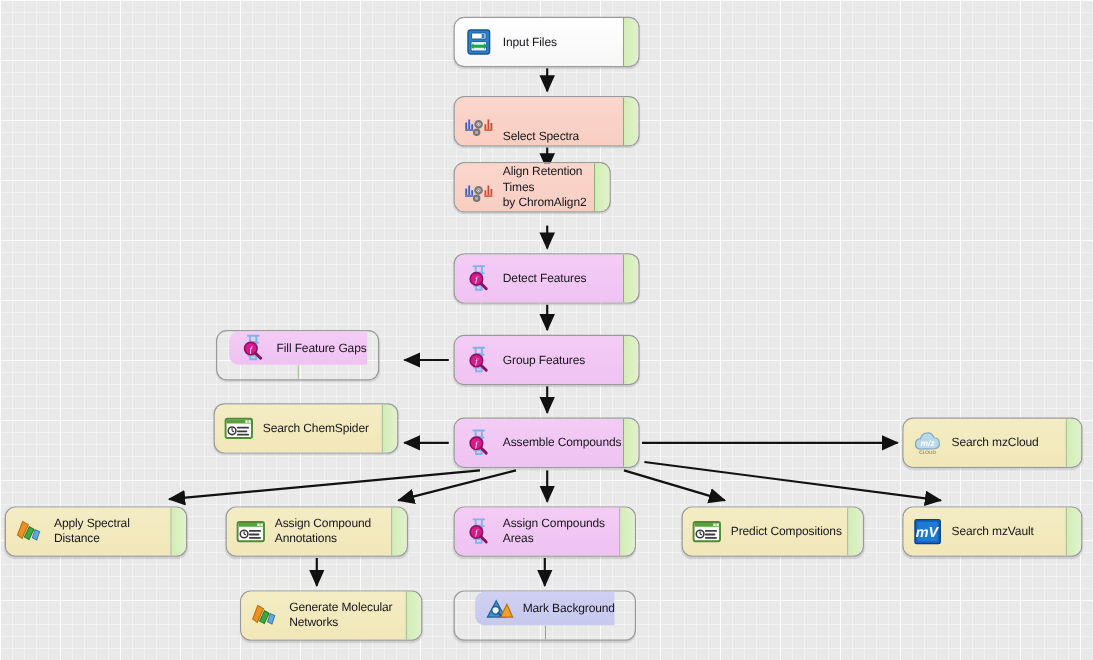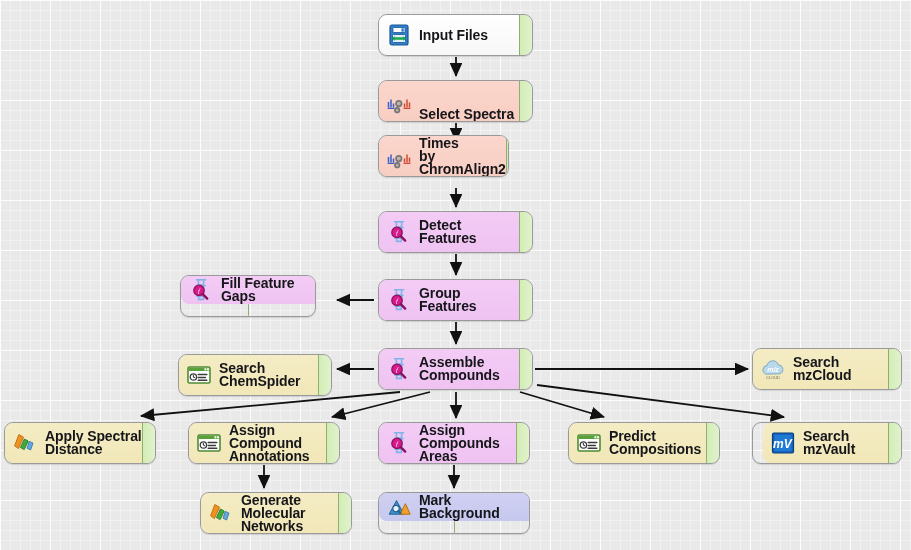--- a/index.html
+++ b/index.html
@@ -51,22 +51,22 @@
     border-radius: 8px 0 0 8px;
   }
   .node .tab {
     flex: 0 0 12px;
     height: 100%;
     background: linear-gradient(to right, #d3edb5, #e0f2cc);
     border-left: 1px solid #8fae73;
     border-radius: 0 8px 8px 0;
   }
   .node .label {
-    font-size: 14px;
-    font-weight: bold;
+    font-size: 10px;
+    font-weight: normal;
     color: #15151a;
     line-height: 13px;
     letter-spacing: -0.1px;
     margin-left: 7px;
     white-space: pre-line;
   }
   .node .ico {
     flex: 0 0 auto;
     width: 26px; height: 26px;
     position: relative;
@@ -266,21 +266,21 @@
       </g>
       <circle cx="11" cy="13.4" r="5.2" fill="#d81b8c" stroke="#8e0f5c" stroke-width="1.3"></circle>
       <text x="11" y="16.2" font-size="6.6" font-family="Liberation Serif, serif" font-style="italic" fill="#ffffff" text-anchor="middle">f</text>
       <line x1="14.7" y1="17.1" x2="19.2" y2="21.6" stroke="#8e0f5c" stroke-width="2.4" stroke-linecap="round"></line>
     </svg>
         </span>
         <span class="label">Assemble Compounds</span>
       </div>
       <div class="tab"></div>
     </div>
-    <div class="node fill-cream" style="left: 178px; top: 354px; width: 154px; height: 42px;">
+    <div class="node fill-cream" style="left: 178px; top: 336px; width: 154px; height: 42px;">
       <div class="body">
         <span class="ico">
           <svg class="icn" viewBox="0 0 26 26">
       <rect x="2" y="5" width="22" height="16" rx="1.6" fill="#ffffff" stroke="#4e8b32" stroke-width="1.6"></rect>
       <path d="M2.8 5.8 h20.4 v3.2 h-20.4 z" fill="#5ba13a"></path>
       <rect x="18.4" y="6.2" width="2" height="2.2" fill="#ffffff" opacity="0.9"></rect>
       <rect x="21" y="6.2" width="2" height="2.2" fill="#ffffff" opacity="0.9"></rect>
       <circle cx="7.4" cy="15" r="3.2" fill="#ffffff" stroke="#3b3b3b" stroke-width="1.3"></circle>
       <line x1="7.4" y1="15" x2="7.4" y2="12.9" stroke="#3b3b3b" stroke-width="1.1"></line>
       <line x1="7.4" y1="15" x2="9" y2="15.8" stroke="#3b3b3b" stroke-width="1.1"></line>
@@ -382,21 +382,21 @@
         <line x1="12.2" y1="12.4" x2="20.8" y2="12.4"></line>
         <line x1="12.2" y1="15.4" x2="19.4" y2="15.4"></line>
         <line x1="12.2" y1="18.2" x2="20.8" y2="18.2"></line>
       </g>
     </svg>
         </span>
         <span class="label">Predict Compositions</span>
       </div>
       <div class="tab"></div>
     </div>
-    <div class="node fill-cream" style="left: 752px; top: 422px; width: 150px; height: 42px; padding-left: 10px;">
+    <div class="node fill-cream" style="left: 752px; top: 422px; width: 150px; height: 42px;">
       <div class="body">
         <span class="ico">
           <svg class="icn" viewBox="0 0 26 26">
       <rect x="2.5" y="3" width="21" height="20" rx="1.4" fill="#1565c0" stroke="#0d3f7d" stroke-width="1.2"></rect>
       <rect x="4.6" y="5" width="16.8" height="16" rx="0.8" fill="#1f7ad6"></rect>
       <text x="12.4" y="17.6" font-size="12" font-weight="bold" font-style="italic" fill="#ffffff" text-anchor="middle" font-family="Liberation Sans, sans-serif">mV</text>
     </svg>
         </span>
         <span class="label">Search mzVault</span>
       </div>

